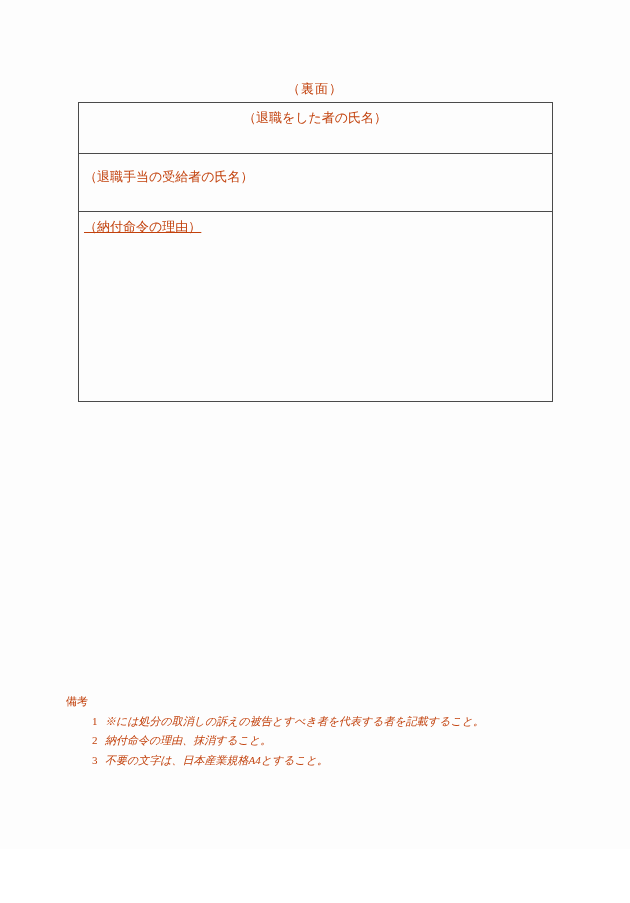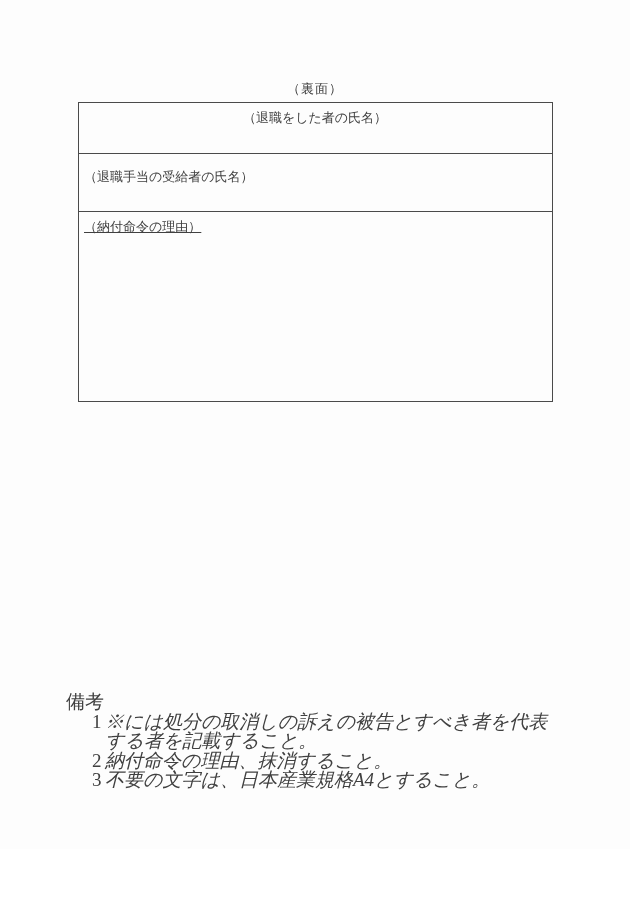--- a/index.html
+++ b/index.html
@@ -6,21 +6,21 @@
     margin: 0;
     padding: 0;
     background: #ffffff;
   }
   .page {
     position: relative;
     width: 630px;
     height: 849px;
     background: #fdfdfd;
     font-family: "Liberation Serif", "DejaVu Serif", serif;
-    color: #404040;
+    color: #c2410c;
     overflow: hidden;
   }
   .doc-title {
     position: absolute;
     top: 81px;
     left: 78px;
     width: 474px;
     text-align: center;
     font-size: 13px;
     line-height: 15px;
@@ -47,21 +47,21 @@
   }
   .row-name1   { height: 51px; text-align: center; }
   .row-name2   { height: 50px; margin-top: 8px; }
   .row-reason  { height: 189px; text-decoration: underline; }
   .row-explain { height: 290px; }
   .notes {
     position: absolute;
     left: 66px;
     top: 692px;
     width: 490px;
-    font-size: 19px;
+    font-size: 11px;
     line-height: 19.5px;
   }
   .note-item {
     display: flex;
     margin-left: 26px;
   }
   .note-num {
     width: 13px;
     flex-shrink: 0;
   }

